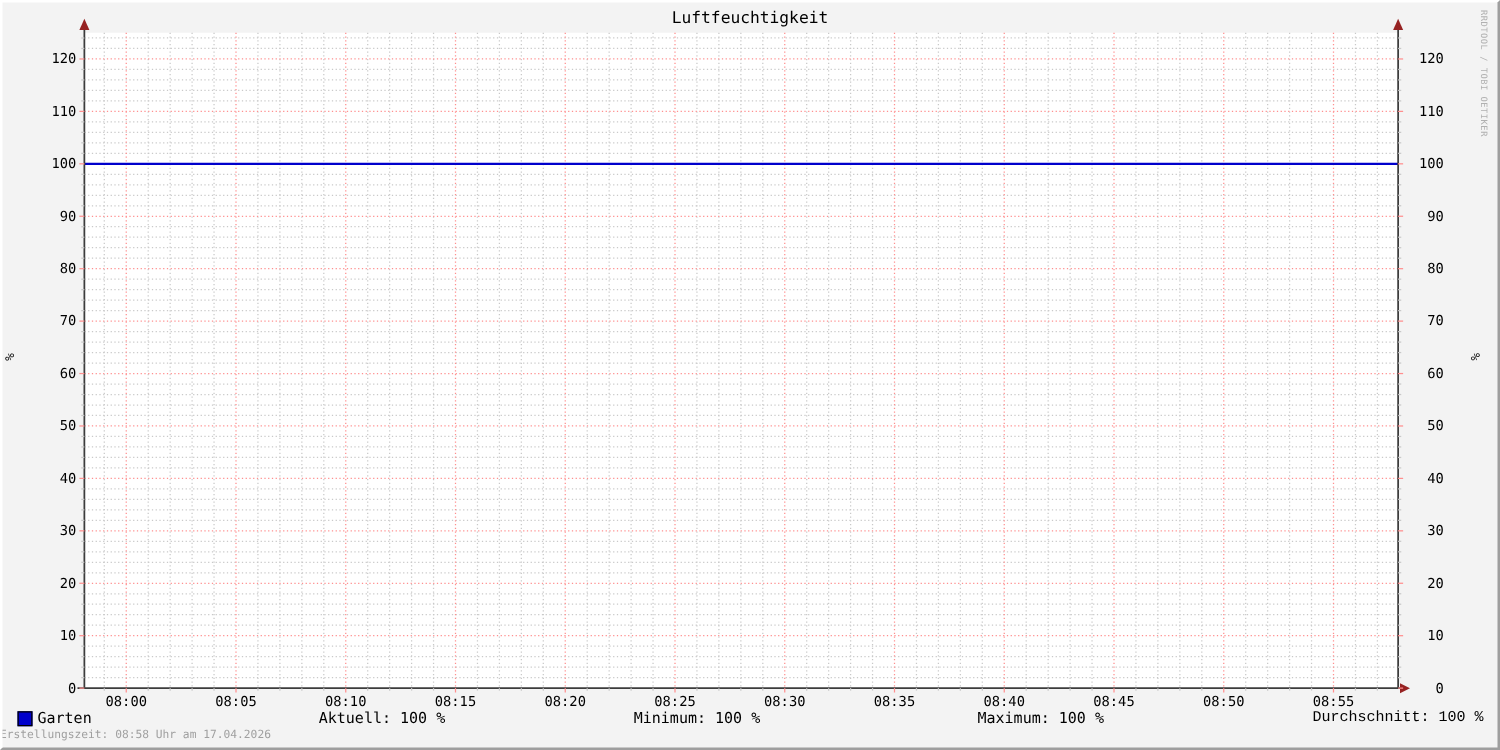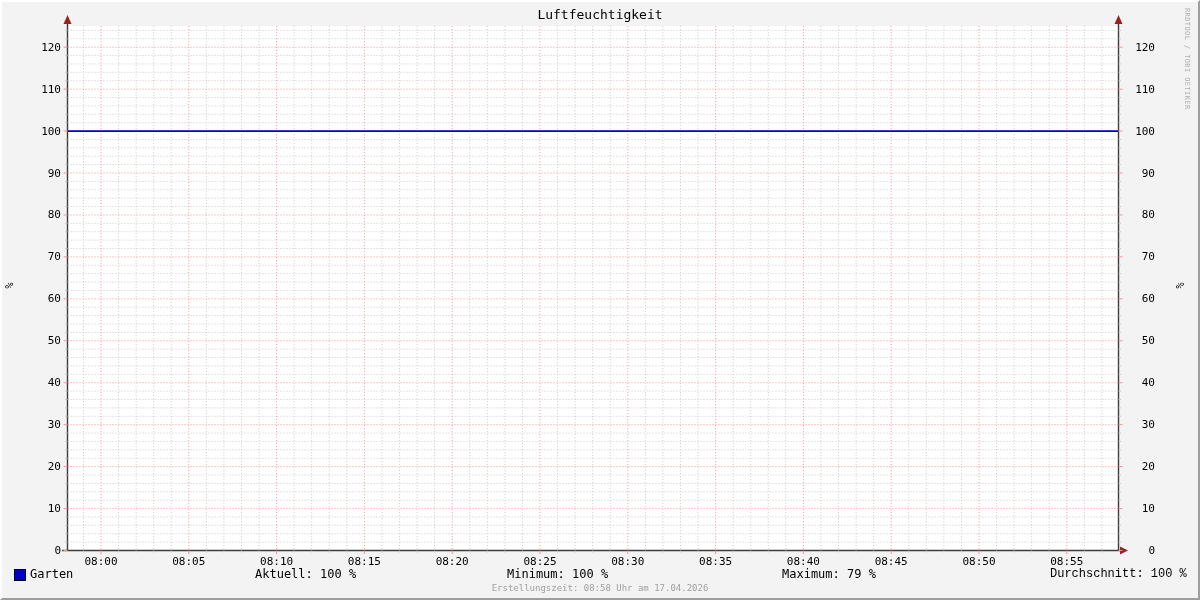--- a/index.html
+++ b/index.html
@@ -45,21 +45,21 @@
     border: 1px solid #000;
   }
   .legend-label { position: absolute; left: 30px; top: 0; }
   .stat { position: absolute; top: 0; white-space: nowrap; }
   .stat-0 { left: 243px; margin-left: 12px; }
   .stat-1 { left: 507px; }
   .stat-2 { left: 782px; }
   .stat-3 { left: 1050px; font-family: Liberation Mono, monospace; }
   .footer {
     position: absolute; left: 0; top: 583px; width: 100%;
-    text-align: center; font-size: 9px; color: #a0a0a0; z-index: 5;
+    font-size: 9px; color: #a0a0a0; z-index: 5;
   }
 </style>
 </head>
 <body>
 
 <div class="graph">
   <svg id="chart-svg" width="1200" height="600">
       <rect x="67.5" y="26.200000000000045" width="1051" height="524.3" fill="#ffffff"></rect>
       <line x1="67.5" y1="542.1112" x2="1118.5" y2="542.1112" stroke="#c9c9c9" stroke-width="1" stroke-dasharray="1,2"></line>
       <line x1="67.5" y1="533.7224" x2="1118.5" y2="533.7224" stroke="#c9c9c9" stroke-width="1" stroke-dasharray="1,2"></line>
@@ -419,20 +419,20 @@
   <div class="watermark">RRDTOOL / TOBI OETIKER</div>
 
   <div class="unit-label unit-left">%</div>
   <div class="unit-label unit-right">%</div>
 
   <div class="legend-row">
     <span class="legend-swatch" style="background: rgb(0, 0, 204);"></span>
     <span class="legend-label">Garten</span>
     <span class="stat stat-0">Aktuell: 100 %</span>
     <span class="stat stat-1">Minimum: 100 %</span>
-    <span class="stat stat-2">Maximum: 79 %</span>
+    <span class="stat stat-2">Maximum: 100 %</span>
     <span class="stat stat-3">Durchschnitt: 100 %</span>
   </div>
 
   <div class="footer">Erstellungszeit: 08:58 Uhr am 17.04.2026</div>
 
   <div class="bevel"></div>
 </div>
 
 </body></html>

